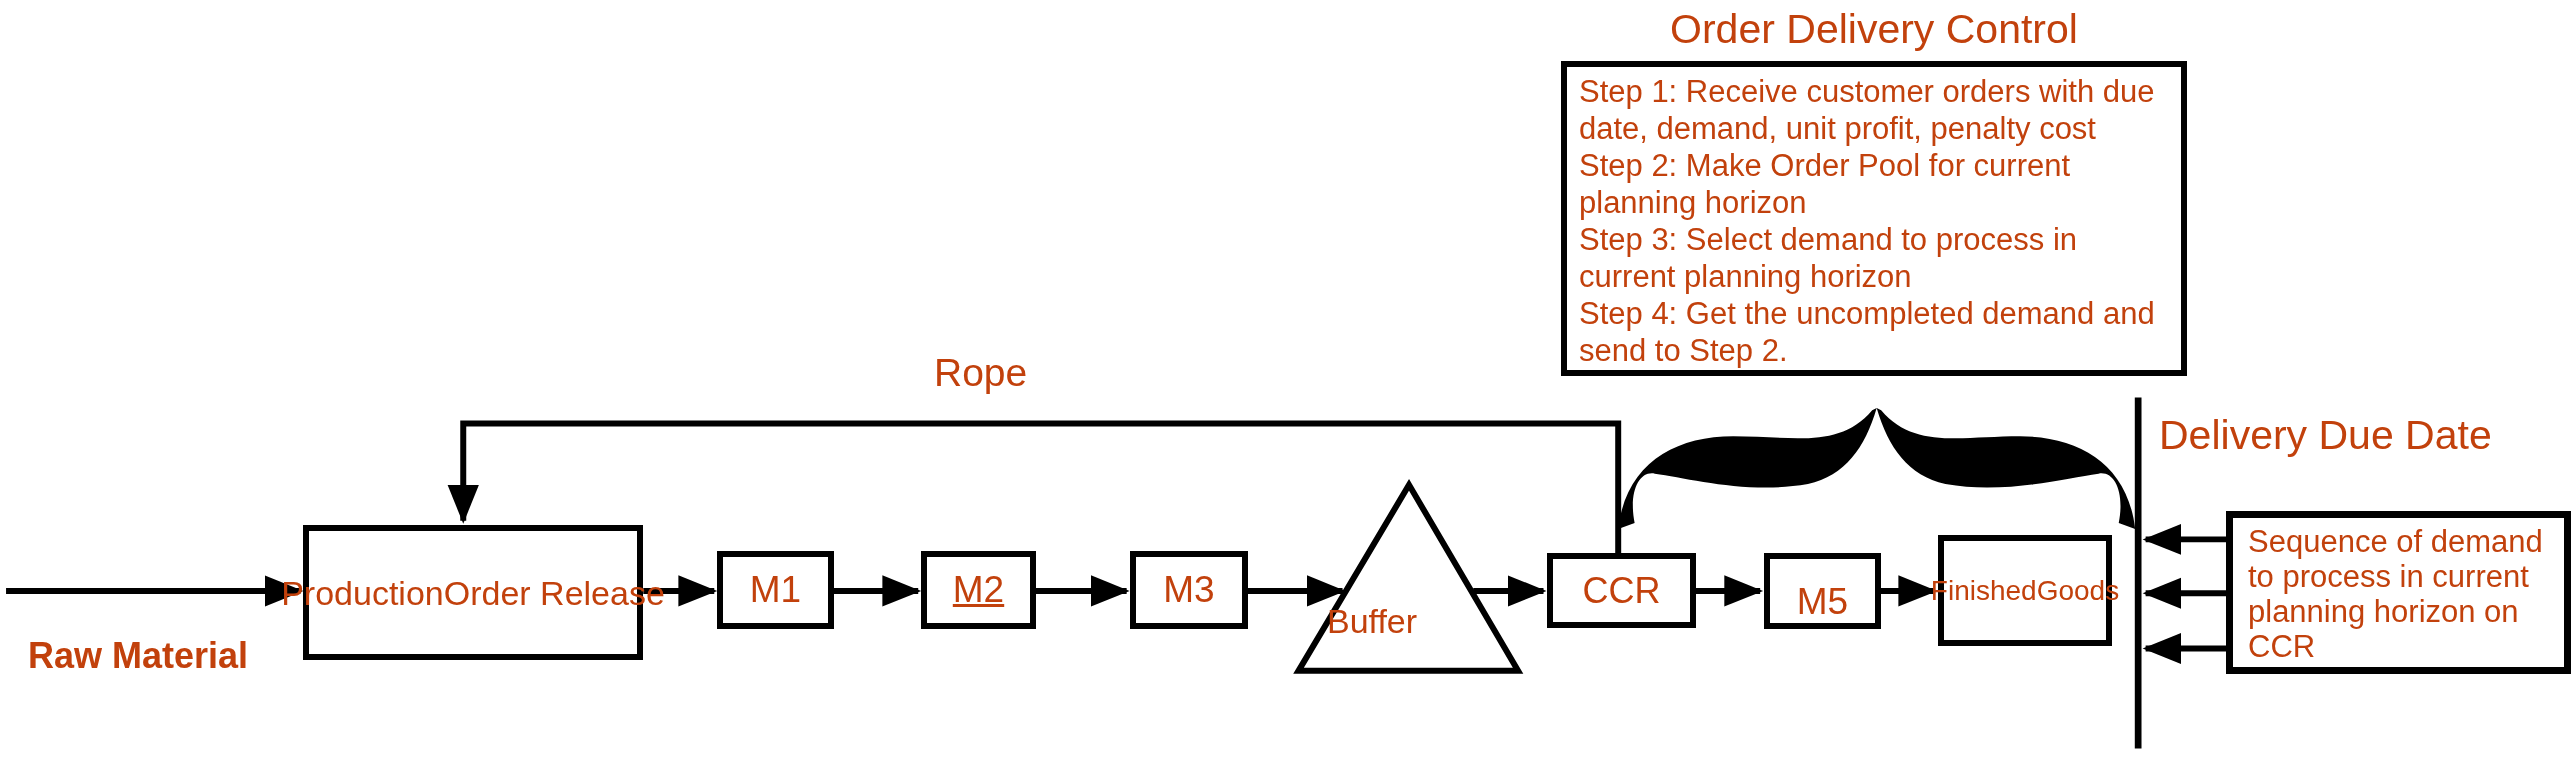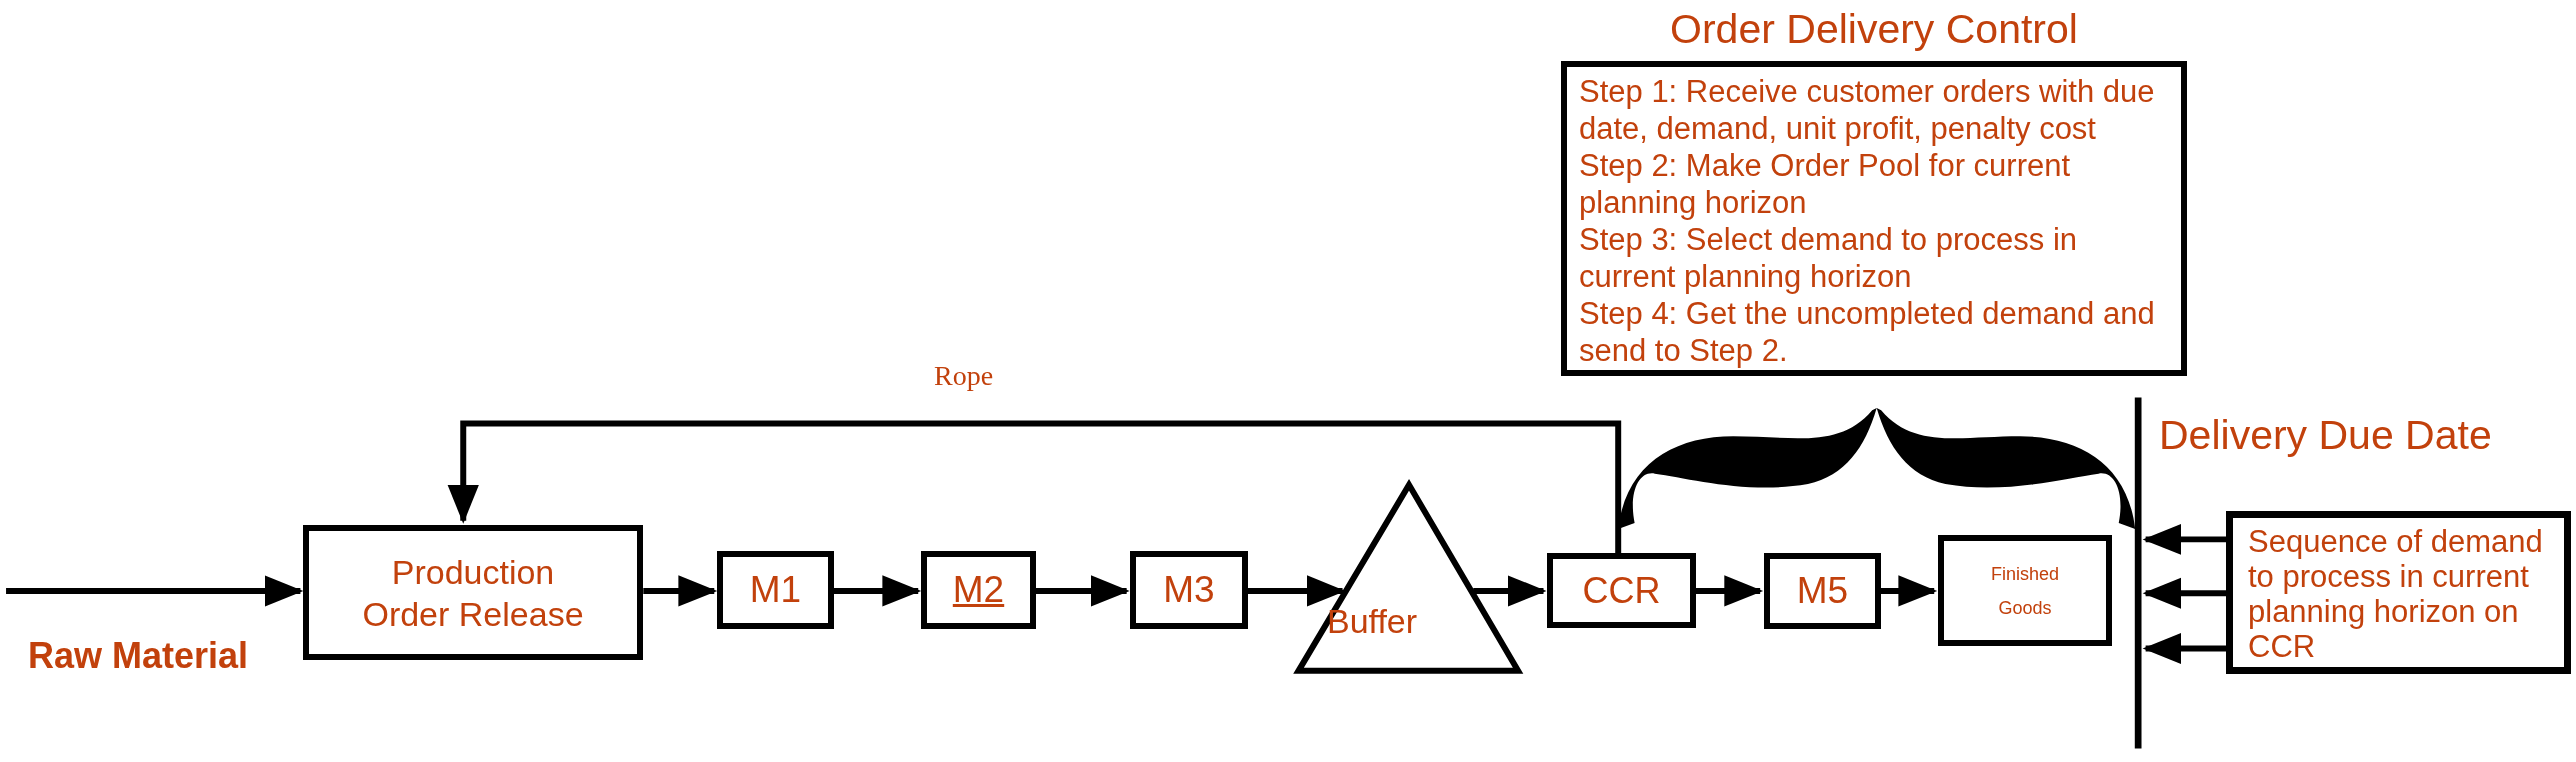--- a/index.html
+++ b/index.html
@@ -3,26 +3,26 @@
 <meta charset="utf-8">
 <style>
   html,body{margin:0;padding:0;background:#ffffff;}
   .canvas{
     position:relative;width:2576px;height:762px;background:#ffffff;
     font-family:"Liberation Sans",sans-serif;color:#c2410c;overflow:hidden;
   }
   svg.layer{position:absolute;left:0;top:0;width:2576px;height:762px;}
   .box{
     position:absolute;border:6.7px solid #000;background:#fff;box-sizing:border-box;
-    display:flex;flex-direction:column;align-items:center;justify-content:center;
+    display:flex;flex-direction:row;align-items:center;justify-content:center;
     text-align:center;
   }
   .node-label{font-size:37px;line-height:42px;white-space:nowrap;}
   .por-line{font-size:34px;line-height:42px;white-space:nowrap;}
-  .fg-line{font-size:18px;line-height:34px;white-space:nowrap;}
+  .fg-line{font-size:28px;line-height:34px;white-space:nowrap;}
   .title{
     position:absolute;left:1561px;top:4.5px;width:626px;text-align:center;
     font-size:41px;line-height:48px;white-space:nowrap;
   }
   .steps-box{
     position:absolute;left:1561px;top:61px;width:626px;height:315px;
     border:6.7px solid #000;box-sizing:border-box;background:#fff;
     padding:6px 0 0 12px;
   }
   .step-line{font-size:31px;line-height:37px;white-space:nowrap;}
@@ -91,21 +91,21 @@
     <div class="step-line">date, demand, unit profit, penalty cost</div>
     <div class="step-line">Step 2: Make Order Pool for current</div>
     <div class="step-line">planning horizon</div>
     <div class="step-line">Step 3: Select demand to process in</div>
     <div class="step-line">current planning horizon</div>
     <div class="step-line">Step 4: Get the uncompleted demand and</div>
     <div class="step-line">send to Step 2.</div>
   </div>
 
   <div class="free-label" style="left:28px;top:635px;font-size:36px;font-weight:bold;">Raw Material</div>
-  <div class="free-label" style="left:934px;top:360px;font-size:28px;font-family:Liberation Serif, serif;">Rope</div>
+  <div class="free-label" style="left:934px;top:351px;font-size:39px;">Rope</div>
   <div class="free-label" style="left:2159px;top:412px;font-size:41px;">Delivery Due Date</div>
   <div class="free-label" style="left:1327px;top:593px;width:164px;font-size:34px;margin-top:9px;">Buffer</div>
 
   <div class="box" style="left:303px;top:525px;width:340px;height:135px;">
     <div class="por-line">Production</div>
     <div class="por-line">Order Release</div>
   </div>
 
   <div class="box" style="left:717px;top:551px;width:117px;height:78px;">
     <div class="node-label">M1</div>
@@ -114,21 +114,21 @@
     <div class="node-label">M2</div>
   </div>
   <div class="box" style="left:1130px;top:551px;width:118px;height:78px;">
     <div class="node-label">M3</div>
   </div>
 
   <div class="box" style="left:1547px;top:553px;width:149px;height:75px;">
     <div class="node-label" style="font-size:36px;">CCR</div>
   </div>
 
-  <div class="box" style="left:1764px;top:553px;width:117px;height:76px;">
+  <div class="box" style="left:1764px;top:553px;width:117px;height:76px;align-items:flex-end;">
     <div class="node-label">M5</div>
   </div>
 
   <div class="box" style="left:1938px;top:535px;width:174px;height:111px;">
     <div class="fg-line">Finished</div>
     <div class="fg-line">Goods</div>
   </div>
 
   <div class="seq-box">
     <div class="seq-line">Sequence of demand</div>

